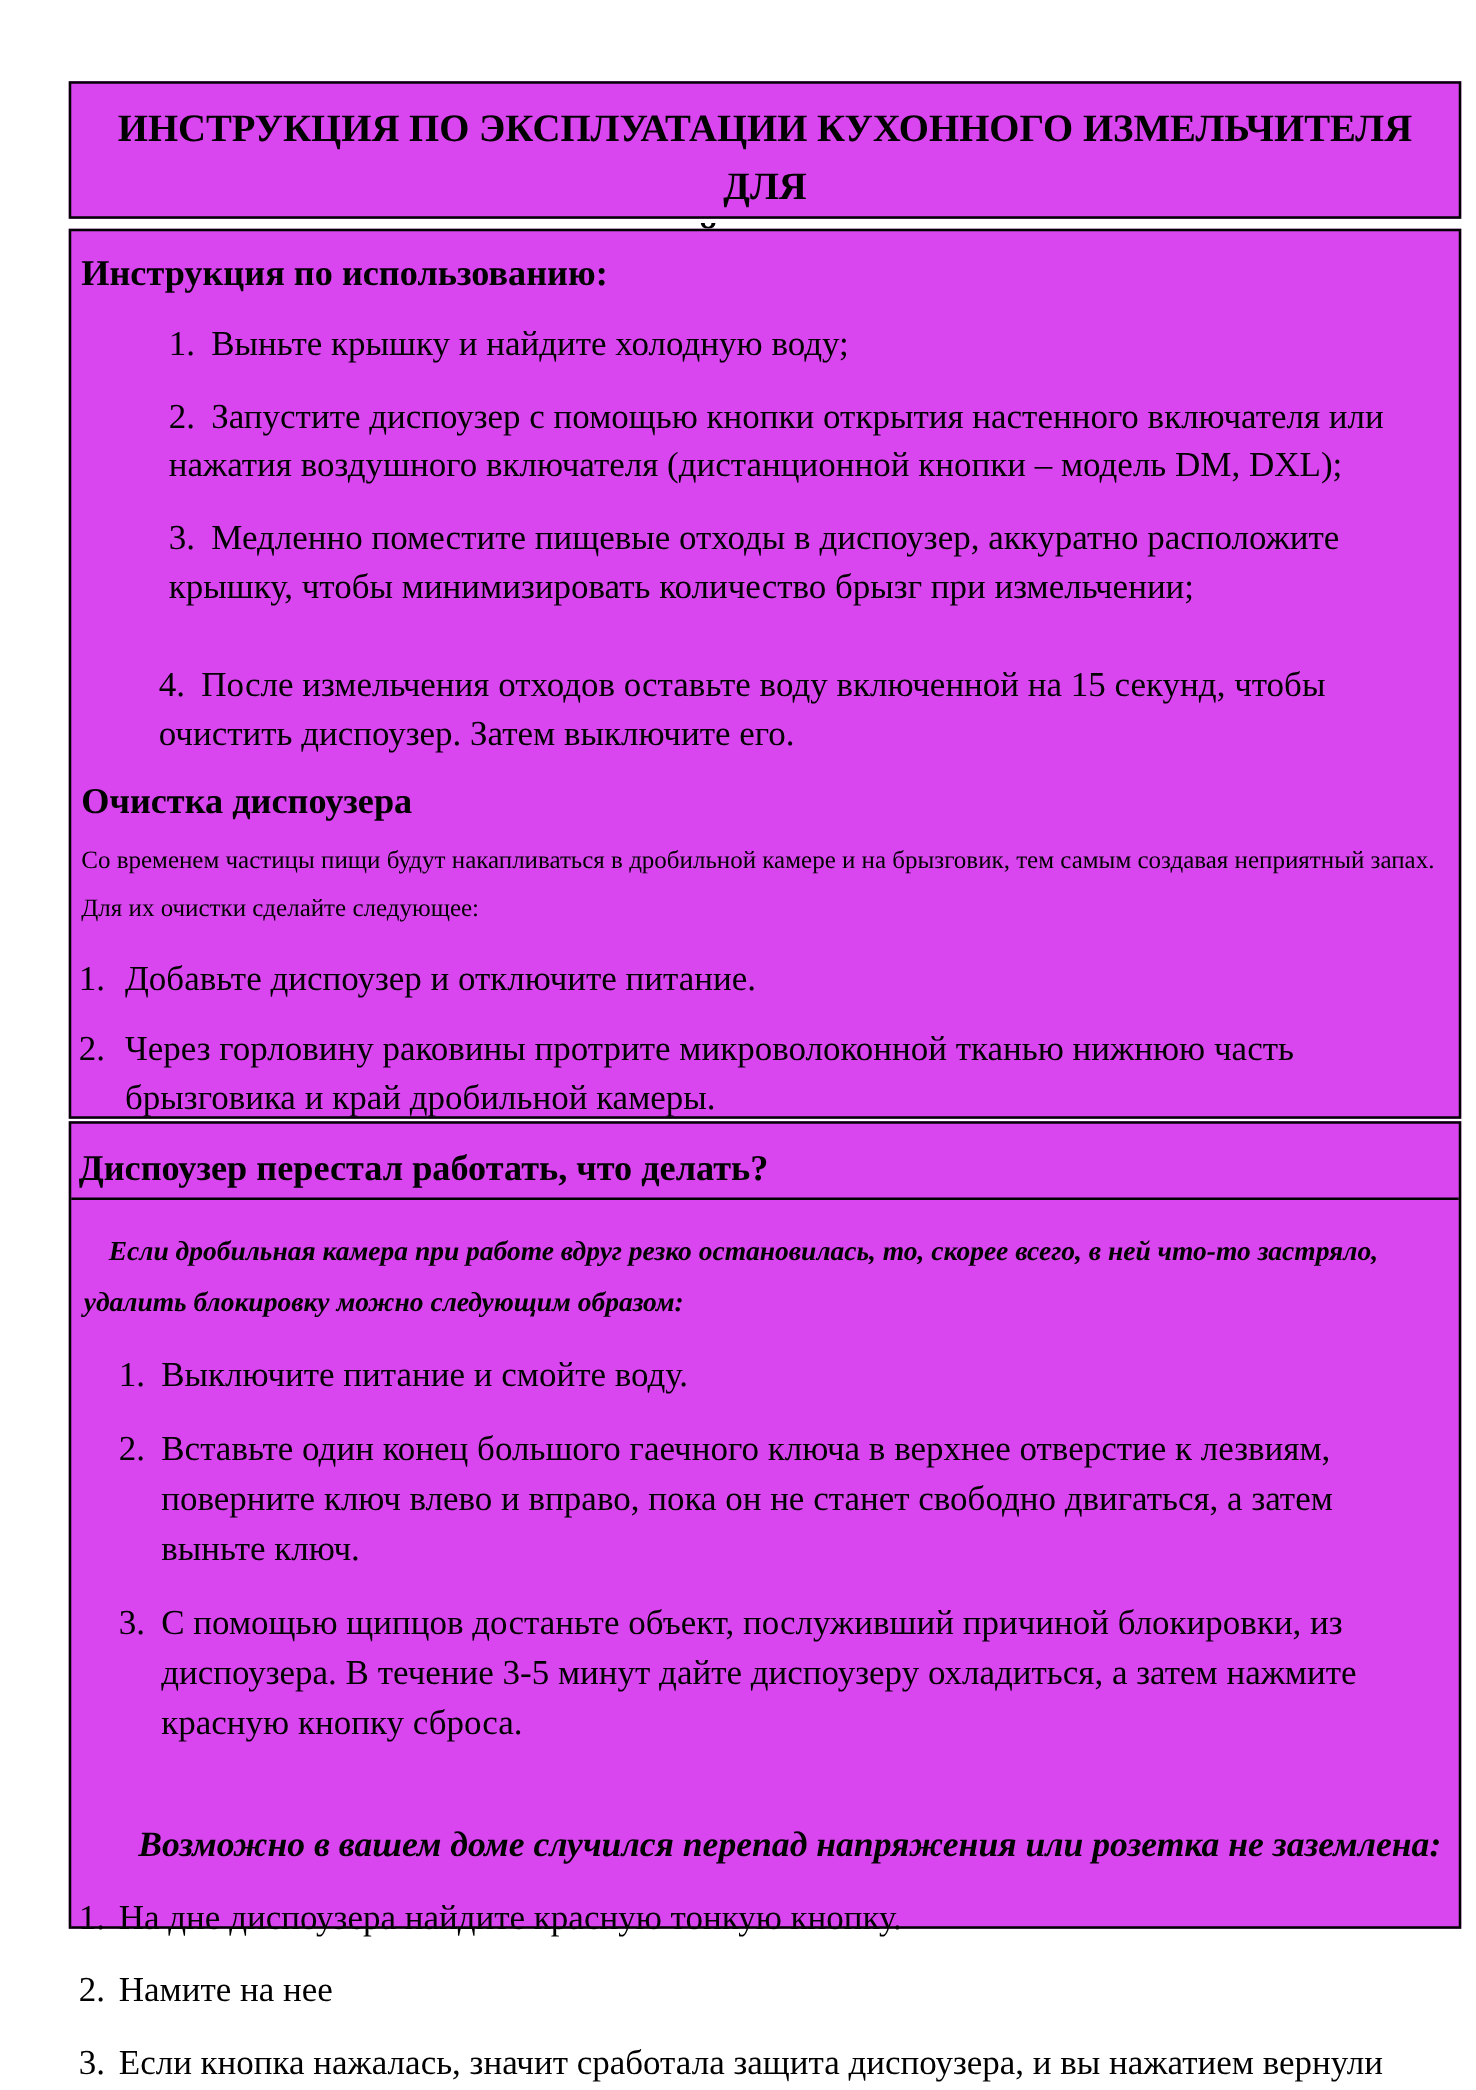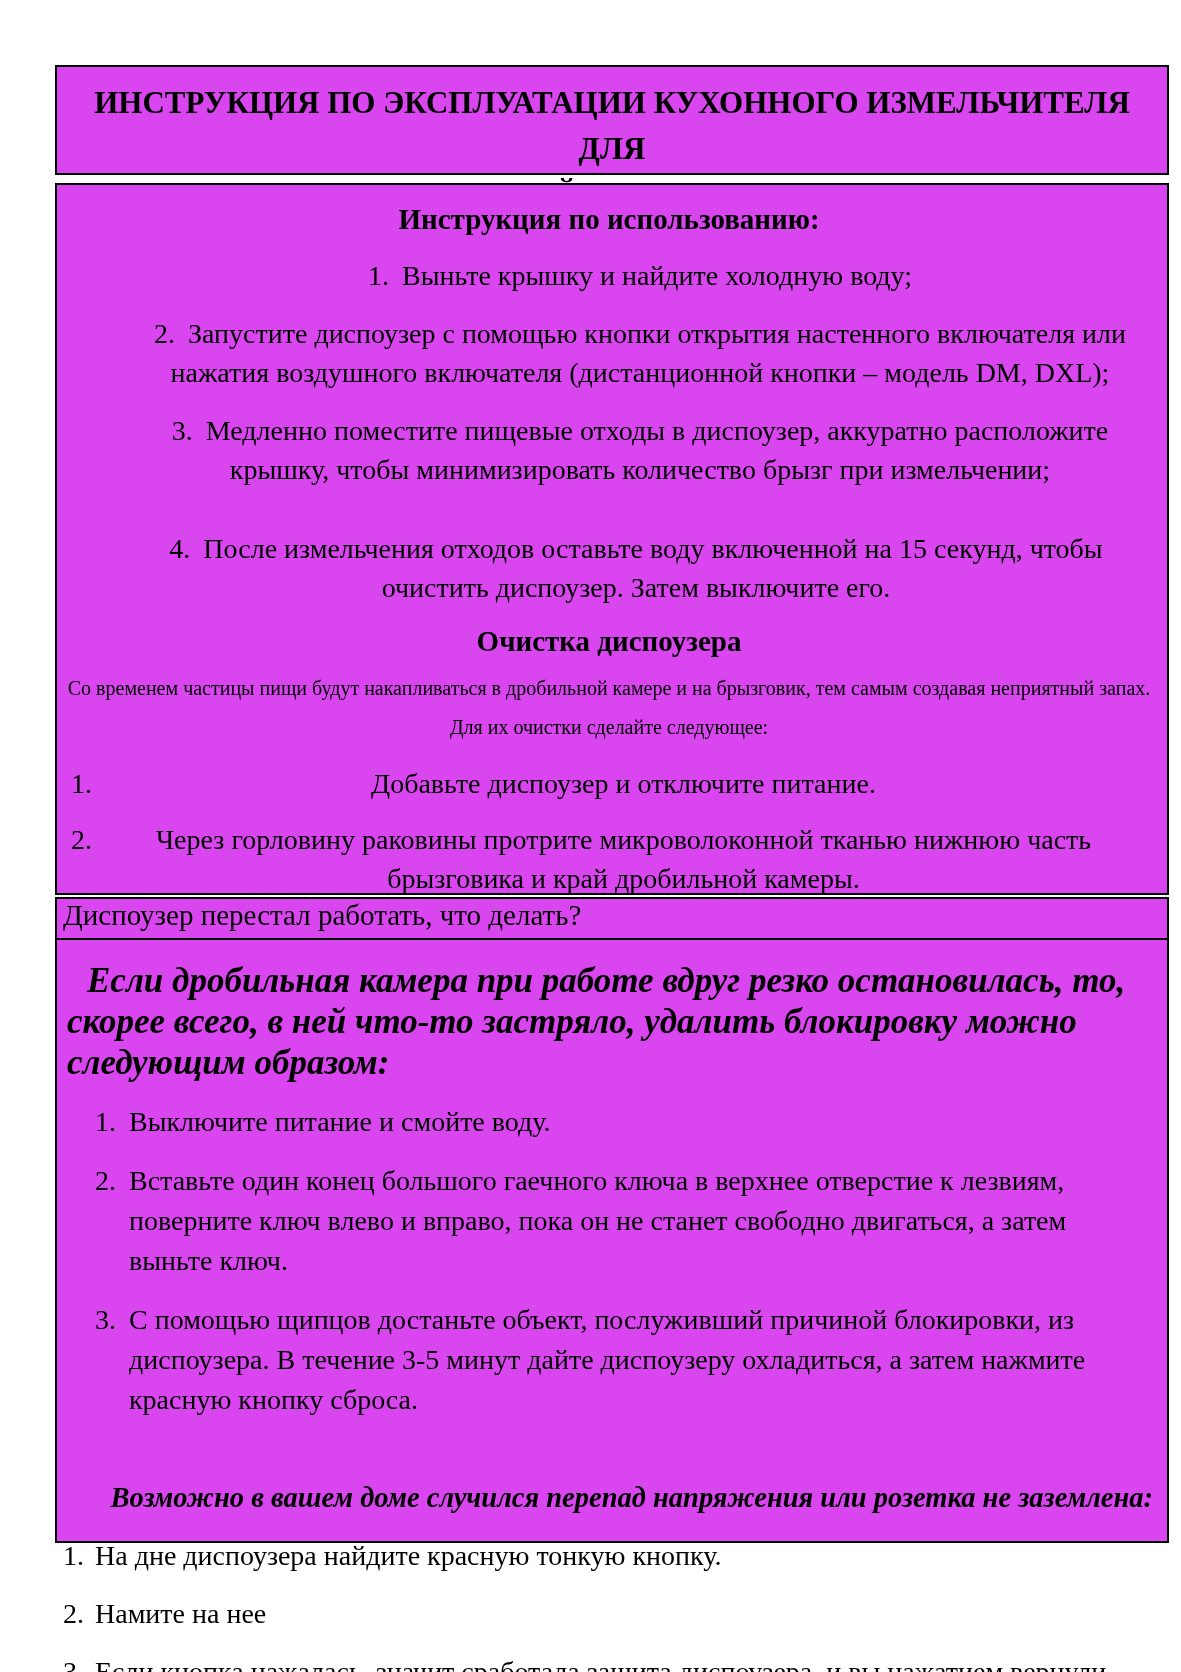--- a/index.html
+++ b/index.html
@@ -12,38 +12,38 @@
     overflow:hidden;
   }
   .doc-box{
     position:absolute;left:55px;width:1114px;
     border:2px solid #000000;
     box-sizing:border-box;
     background:#d946ef;
   }
   .title-box{top:65px;height:110px;text-align:center;padding-top:13px;}
   .title-line{font-weight:bold;font-size:31px;line-height:46px;}
-  .body-box{top:183px;height:712px;padding:4px 14px 0 6px;text-align:center;}
+  .body-box{top:183px;height:712px;padding:4px 14px 0 6px;}
   .trouble-box{top:897px;height:646px;padding:0;}
   .sec-heading{font-weight:bold;font-size:29px;margin:12px 0 0 2px;line-height:36px;}
   .para{font-size:20px;line-height:39px;margin:10px 0 0 2px;}
   .u-item{font-size:28px;line-height:39px;margin:19px 8px 0 72px;}
   .u-item .n{padding-right:6px;}
   .hang-list{margin-top:4px;}
   .hl-item{display:flex;font-size:28px;line-height:39px;margin-top:17px;}
   .hl-item .num{flex:0 0 37px;}
   .hl-item .txt{flex:1;padding-right:6px;}
   .trouble-header{
-    font-weight:normal;font-size:29px;
-    padding:0 6px 6px 6px;
+    font-weight:bold;font-size:29px;
+    padding:20px 6px 6px 6px;
     border-bottom:2px solid #000000;
   }
   .jam-intro{
     font-weight:bold;font-style:italic;
-    font-size:35px;line-height:41px;
+    font-size:22px;line-height:41px;
     margin:20px 14px 0 10px;
     text-indent:20px;
   }
   .jam-list{margin-left:38px;margin-right:10px;}
   .jam-list .hl-item{line-height:40px;margin-top:19px;}
   .jam-list .hl-item .num{flex:0 0 34px;}
   .power-intro{
     font-weight:bold;font-style:italic;
     font-size:28.5px;line-height:40px;
     margin:58px 14px 0 24px;

